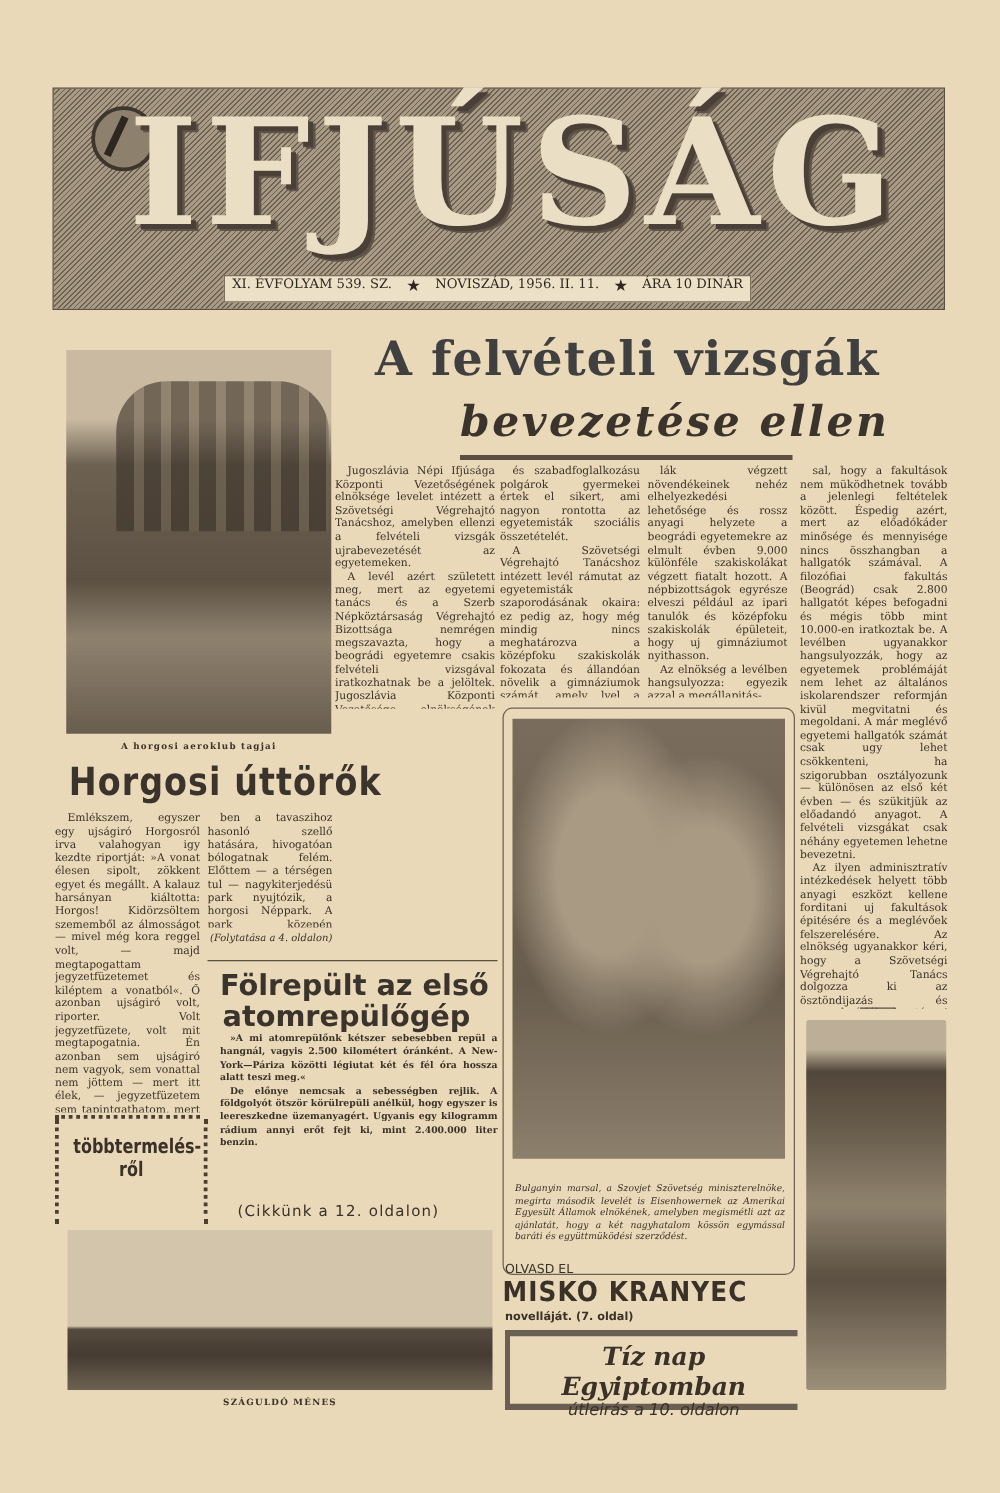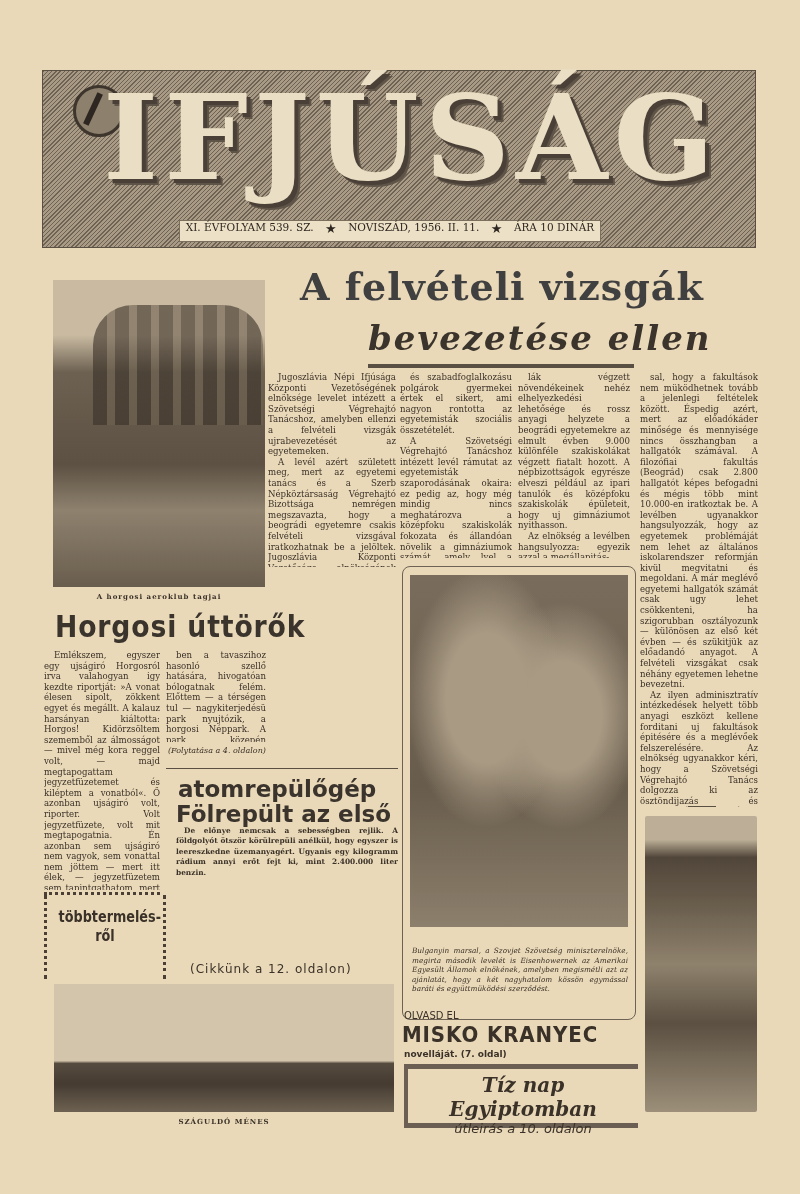--- a/index.html
+++ b/index.html
@@ -95,24 +95,25 @@
   <p>Az ilyen adminisztratív intézkedések helyett több anyagi eszközt kellene forditani uj fakultások épitésére és a meglévőek felszerelésére. Az elnökség ugyanakkor kéri, hogy a Szövetségi Végrehajtó Tanács dolgozza ki az ösztöndijazás és gyermekpótlék elosztás uj rendszerét az egyetemisták részére.</p>
 </div>
 <div class="abs rule" style="left:688px;top:806px;width:28px;height:1px;"></div>
 
 <div class="abs leader-frame"></div>
 <div class="abs photo photo-leaders"></div>
 <div class="abs leader-cap">Bulganyin marsal, a Szovjet Szövetség miniszterelnöke, megirta második levelét is Eisenhowernek az Amerikai Egyesült Államok elnökének, amelyben megismétli azt az ajánlatát, hogy a két nagyhatalom kössön egymással baráti és együttmüködési szerződést.</div>
 
 <div class="abs rule" style="left:166px;top:768px;width:232px;height:1px;"></div>
 <div class="abs h-atom">
+  <div>Fölrepült az első</div>
   <div style="padding-left:2px;">atomrepülőgép</div>
-  <div>Fölrepült az első</div>
 </div>
 <div class="abs atom-text">
+  <p>»A mi atomrepülőnk kétszer sebesebben repül a hangnál, vagyis 2.500 kilométert óránként. A New-York—Páriza közötti légiutat két és fél óra hossza alatt teszi meg.«</p>
   <p>De előnye nemcsak a sebességben rejlik. A földgolyót ötször körülrepüli anélkül, hogy egyszer is leereszkedne üzemanyagért. Ugyanis egy kilogramm rádium annyi erőt fejt ki, mint 2.400.000 liter benzin.</p>
 </div>
 <div class="abs atom-cont">(Cikkünk a 12. oldalon)</div>
 
 <div class="abs box-tobb">
   <div class="t1">többtermelés-ről</div>
   <div class="t2">Olvasd cikkünket az 5. oldalon</div>
 </div>
 
 <div class="abs photo photo-horses"></div>

